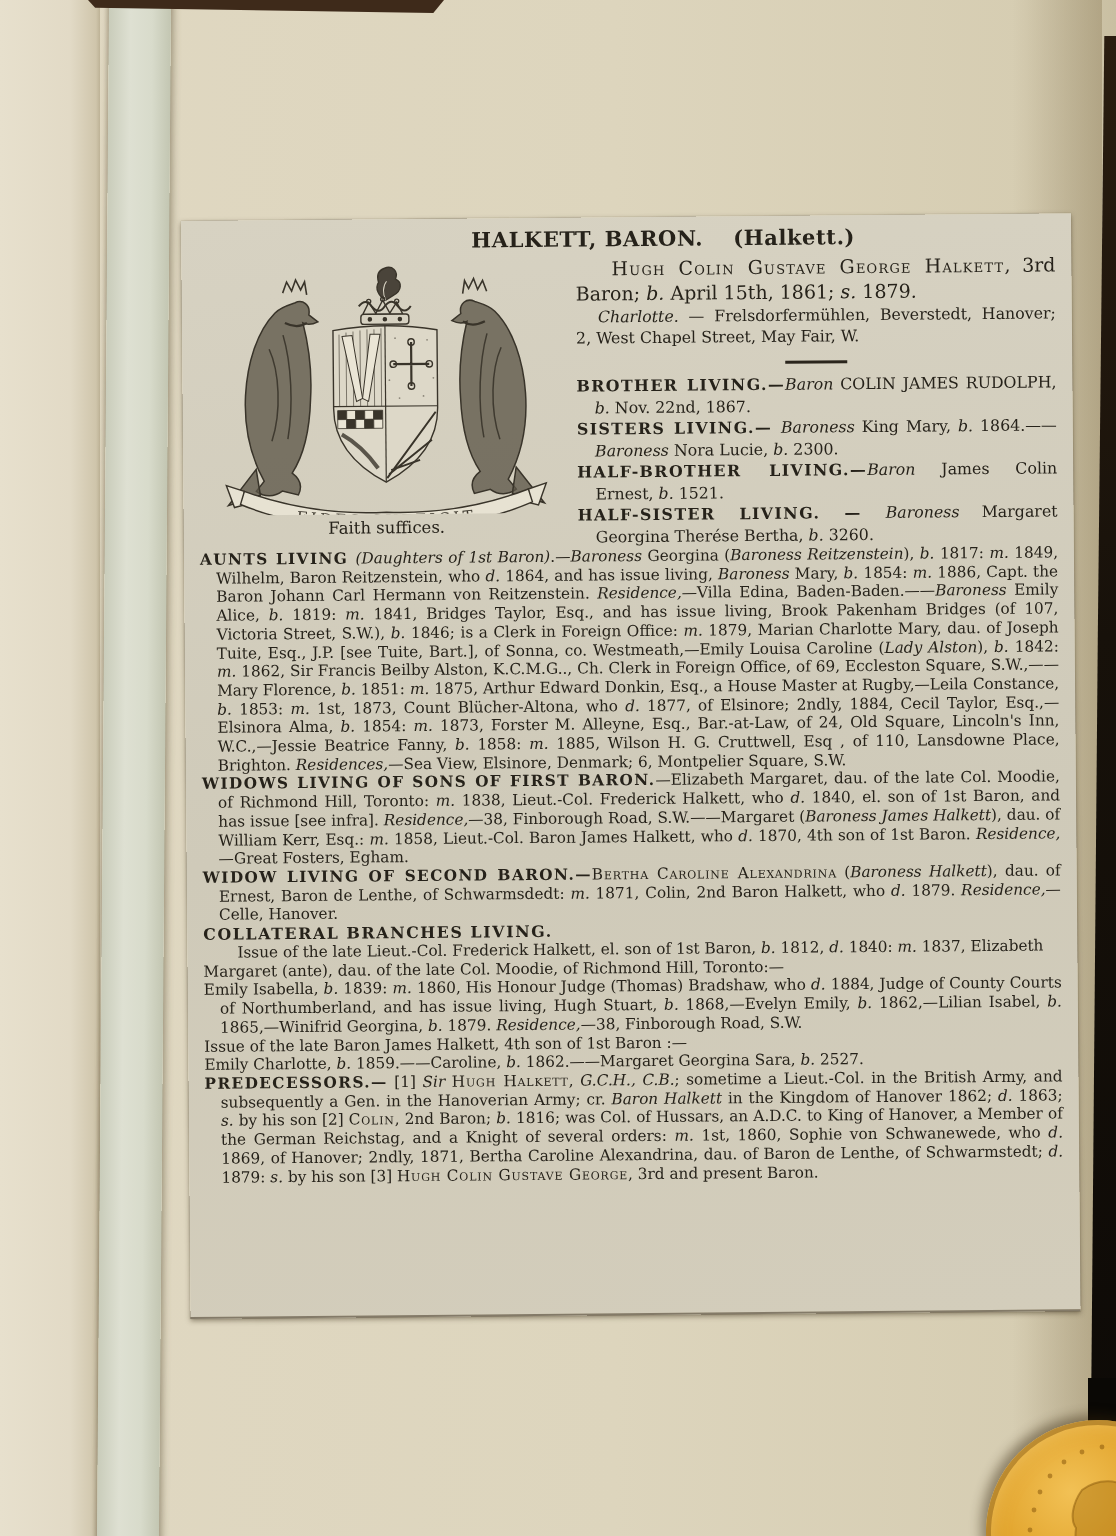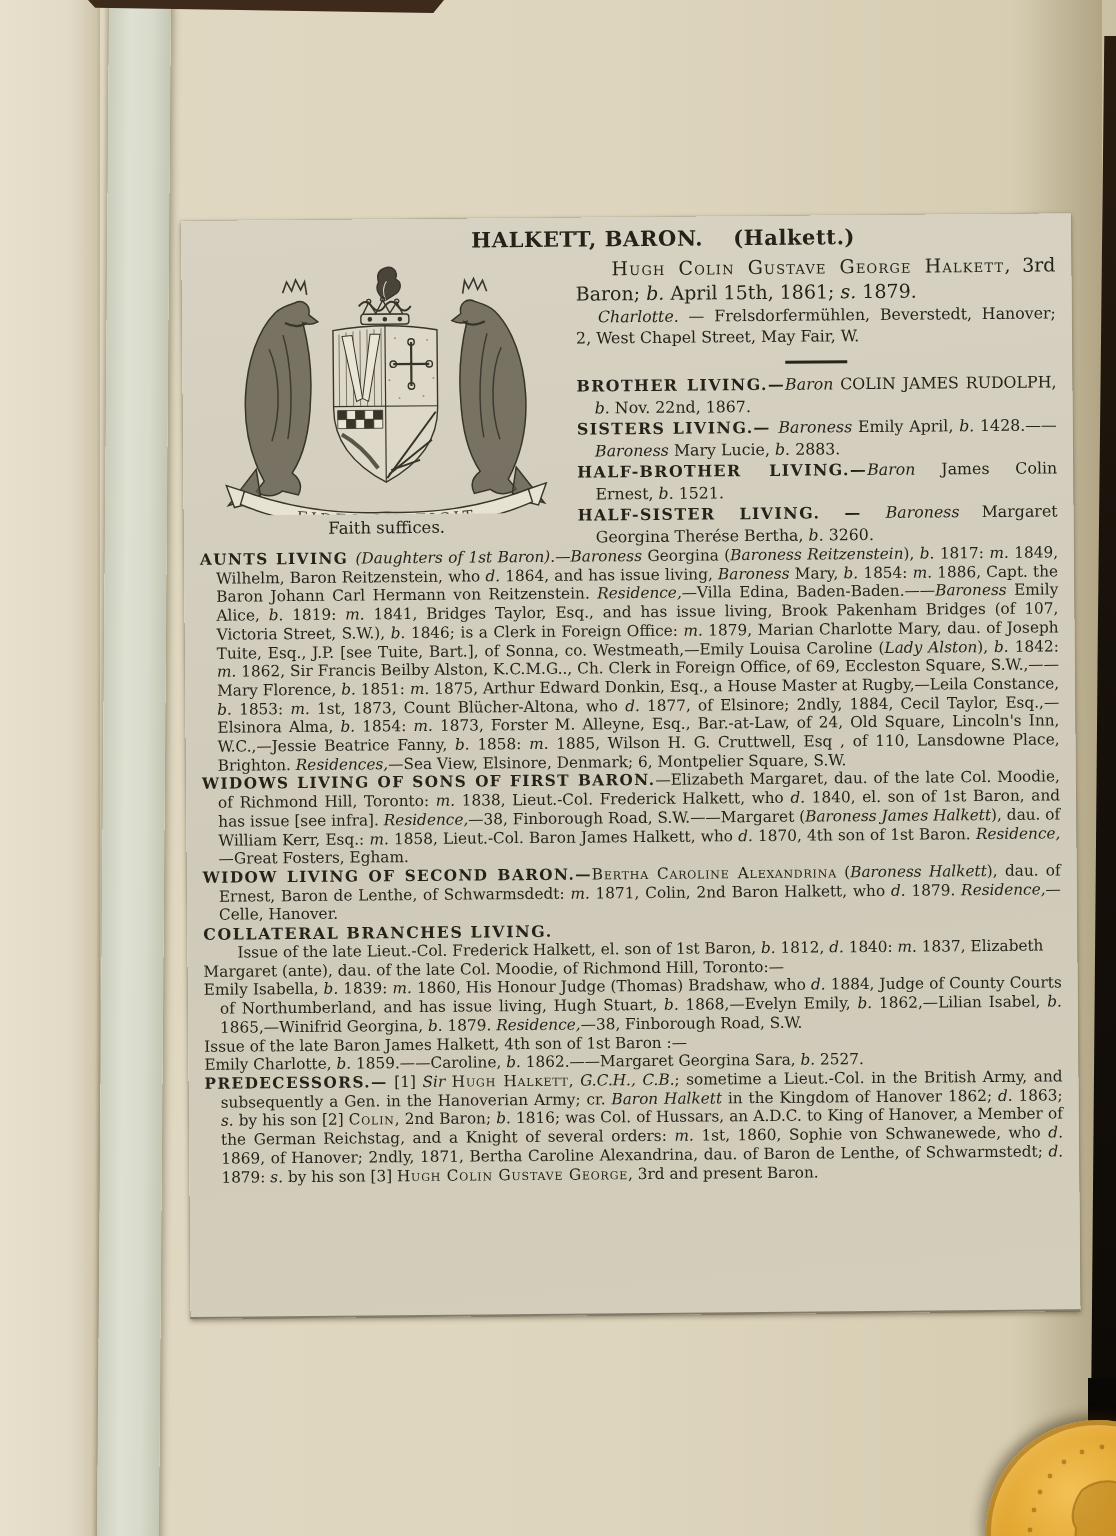--- a/index.html
+++ b/index.html
@@ -170,21 +170,21 @@
         </text>
       </svg>
       <div class="arms-caption">Faith suffices.</div>
     </div>
 
     <div class="info-col">
       <p class="holder"><span class="seg-sc">Hugh Colin Gustave George Halkett</span><span class="seg-n">, 3rd Baron; </span><span class="seg-i">b.</span><span class="seg-n"> April 15th, 1861; </span><span class="seg-i">s.</span><span class="seg-n"> 1879.</span></p>
       <p class="res"><span class="seg-i">Charlotte.</span><span class="seg-n"> — Frelsdorfermühlen, Beverstedt, Hanover; 2, West Chapel Street, May Fair, W.</span></p>
       <div class="rule"></div>
       <p class="rel"><span class="seg-b">BROTHER LIVING.—</span><span class="seg-i">Baron</span><span class="seg-n"> COLIN JAMES RUDOLPH, </span><span class="seg-i">b.</span><span class="seg-n"> Nov. 22nd, 1867.</span></p>
-      <p class="rel"><span class="seg-b">SISTERS LIVING.— </span><span class="seg-i">Baroness</span><span class="seg-n"> Emily April, </span><span class="seg-i">b.</span><span class="seg-n"> 1428.——</span><span class="seg-i">Baroness</span><span class="seg-n"> Mary Lucie, </span><span class="seg-i">b.</span><span class="seg-n"> 2883.</span></p>
+      <p class="rel"><span class="seg-b">SISTERS LIVING.— </span><span class="seg-i">Baroness</span><span class="seg-n"> King Mary, </span><span class="seg-i">b.</span><span class="seg-n"> 1864.——</span><span class="seg-i">Baroness</span><span class="seg-n"> Nora Lucie, </span><span class="seg-i">b.</span><span class="seg-n"> 2300.</span></p>
       <p class="rel"><span class="seg-b">HALF-BROTHER LIVING.—</span><span class="seg-i">Baron</span><span class="seg-n"> James Colin Ernest, </span><span class="seg-i">b.</span><span class="seg-n"> 1521.</span></p>
       <p class="rel"><span class="seg-b">HALF-SISTER LIVING. — </span><span class="seg-i">Baroness</span><span class="seg-n"> Margaret Georgina Therése Bertha, </span><span class="seg-i">b.</span><span class="seg-n"> 3260.</span></p>
     </div>
   </div>
 
   <p class="sec"><span class="seg-b">AUNTS LIVING </span><span class="seg-i">(Daughters of 1st Baron)</span><span class="seg-n">.—</span><span class="seg-i">Baroness</span><span class="seg-n"> Georgina (</span><span class="seg-i">Baroness Reitzenstein</span><span class="seg-n">), </span><span class="seg-i">b.</span><span class="seg-n"> 1817: </span><span class="seg-i">m.</span><span class="seg-n"> 1849, Wilhelm, Baron Reitzenstein, who </span><span class="seg-i">d.</span><span class="seg-n"> 1864, and has issue living, </span><span class="seg-i">Baroness</span><span class="seg-n"> Mary, </span><span class="seg-i">b.</span><span class="seg-n"> 1854: </span><span class="seg-i">m.</span><span class="seg-n"> 1886, Capt. the Baron Johann Carl Hermann von Reitzenstein.  </span><span class="seg-i">Residence,</span><span class="seg-n">—Villa Edina, Baden-Baden.——</span><span class="seg-i">Baroness</span><span class="seg-n"> Emily Alice, </span><span class="seg-i">b.</span><span class="seg-n"> 1819: </span><span class="seg-i">m.</span><span class="seg-n"> 1841, Bridges Taylor, Esq., and has issue living, Brook Pakenham Bridges (of 107, Victoria Street, S.W.), </span><span class="seg-i">b.</span><span class="seg-n"> 1846; is a Clerk in Foreign Office: </span><span class="seg-i">m.</span><span class="seg-n"> 1879, Marian Charlotte Mary, dau. of Joseph Tuite, Esq., J.P. [see Tuite, Bart.], of Sonna, co. Westmeath,—Emily Louisa Caroline (</span><span class="seg-i">Lady Alston</span><span class="seg-n">), </span><span class="seg-i">b.</span><span class="seg-n"> 1842: </span><span class="seg-i">m.</span><span class="seg-n"> 1862, Sir Francis Beilby Alston, K.C.M.G.., Ch. Clerk in Foreign Office, of 69, Eccleston Square, S.W.,——Mary Florence, </span><span class="seg-i">b.</span><span class="seg-n"> 1851: </span><span class="seg-i">m.</span><span class="seg-n"> 1875, Arthur Edward Donkin, Esq., a House Master at Rugby,—Leila Constance, </span><span class="seg-i">b.</span><span class="seg-n"> 1853: </span><span class="seg-i">m.</span><span class="seg-n"> 1st, 1873, Count Blücher-Altona, who </span><span class="seg-i">d.</span><span class="seg-n"> 1877, of Elsinore; 2ndly, 1884, Cecil Taylor, Esq.,—Elsinora Alma, </span><span class="seg-i">b.</span><span class="seg-n"> 1854: </span><span class="seg-i">m.</span><span class="seg-n"> 1873, Forster M. Alleyne, Esq., Bar.-at-Law, of 24, Old Square, Lincoln's Inn, W.C.,—Jessie Beatrice Fanny, </span><span class="seg-i">b.</span><span class="seg-n"> 1858: </span><span class="seg-i">m.</span><span class="seg-n"> 1885, Wilson H. G. Cruttwell, Esq , of 110, Lansdowne Place, Brighton.  </span><span class="seg-i">Residences,</span><span class="seg-n">—Sea View, Elsinore, Denmark; 6, Montpelier Square, S.W.</span></p>
   <p class="sec"><span class="seg-b">WIDOWS LIVING OF SONS OF FIRST BARON.</span><span class="seg-n">—Elizabeth Margaret, dau. of the late Col. Moodie, of Richmond Hill, Toronto: </span><span class="seg-i">m.</span><span class="seg-n"> 1838, Lieut.-Col. Frederick Halkett, who </span><span class="seg-i">d.</span><span class="seg-n"> 1840, el. son of 1st Baron, and has issue [see infra].  </span><span class="seg-i">Residence,</span><span class="seg-n">—38, Finborough Road, S.W.——Margaret (</span><span class="seg-i">Baroness James Halkett</span><span class="seg-n">), dau. of William Kerr, Esq.: </span><span class="seg-i">m.</span><span class="seg-n"> 1858, Lieut.-Col. Baron James Halkett, who </span><span class="seg-i">d.</span><span class="seg-n"> 1870, 4th son of 1st Baron.  </span><span class="seg-i">Residence,</span><span class="seg-n">—Great Fosters, Egham.</span></p>
   <p class="sec"><span class="seg-b">WIDOW LIVING OF SECOND BARON.—</span><span class="seg-sc">Bertha Caroline Alexandrina</span><span class="seg-n"> (</span><span class="seg-i">Baroness Halkett</span><span class="seg-n">), dau. of Ernest, Baron de Lenthe, of Schwarmsdedt: </span><span class="seg-i">m.</span><span class="seg-n"> 1871, Colin, 2nd Baron Halkett, who </span><span class="seg-i">d.</span><span class="seg-n"> 1879.  </span><span class="seg-i">Residence,</span><span class="seg-n">—Celle, Hanover.</span></p>
 
   <p class="coll-head">COLLATERAL BRANCHES LIVING.</p>

